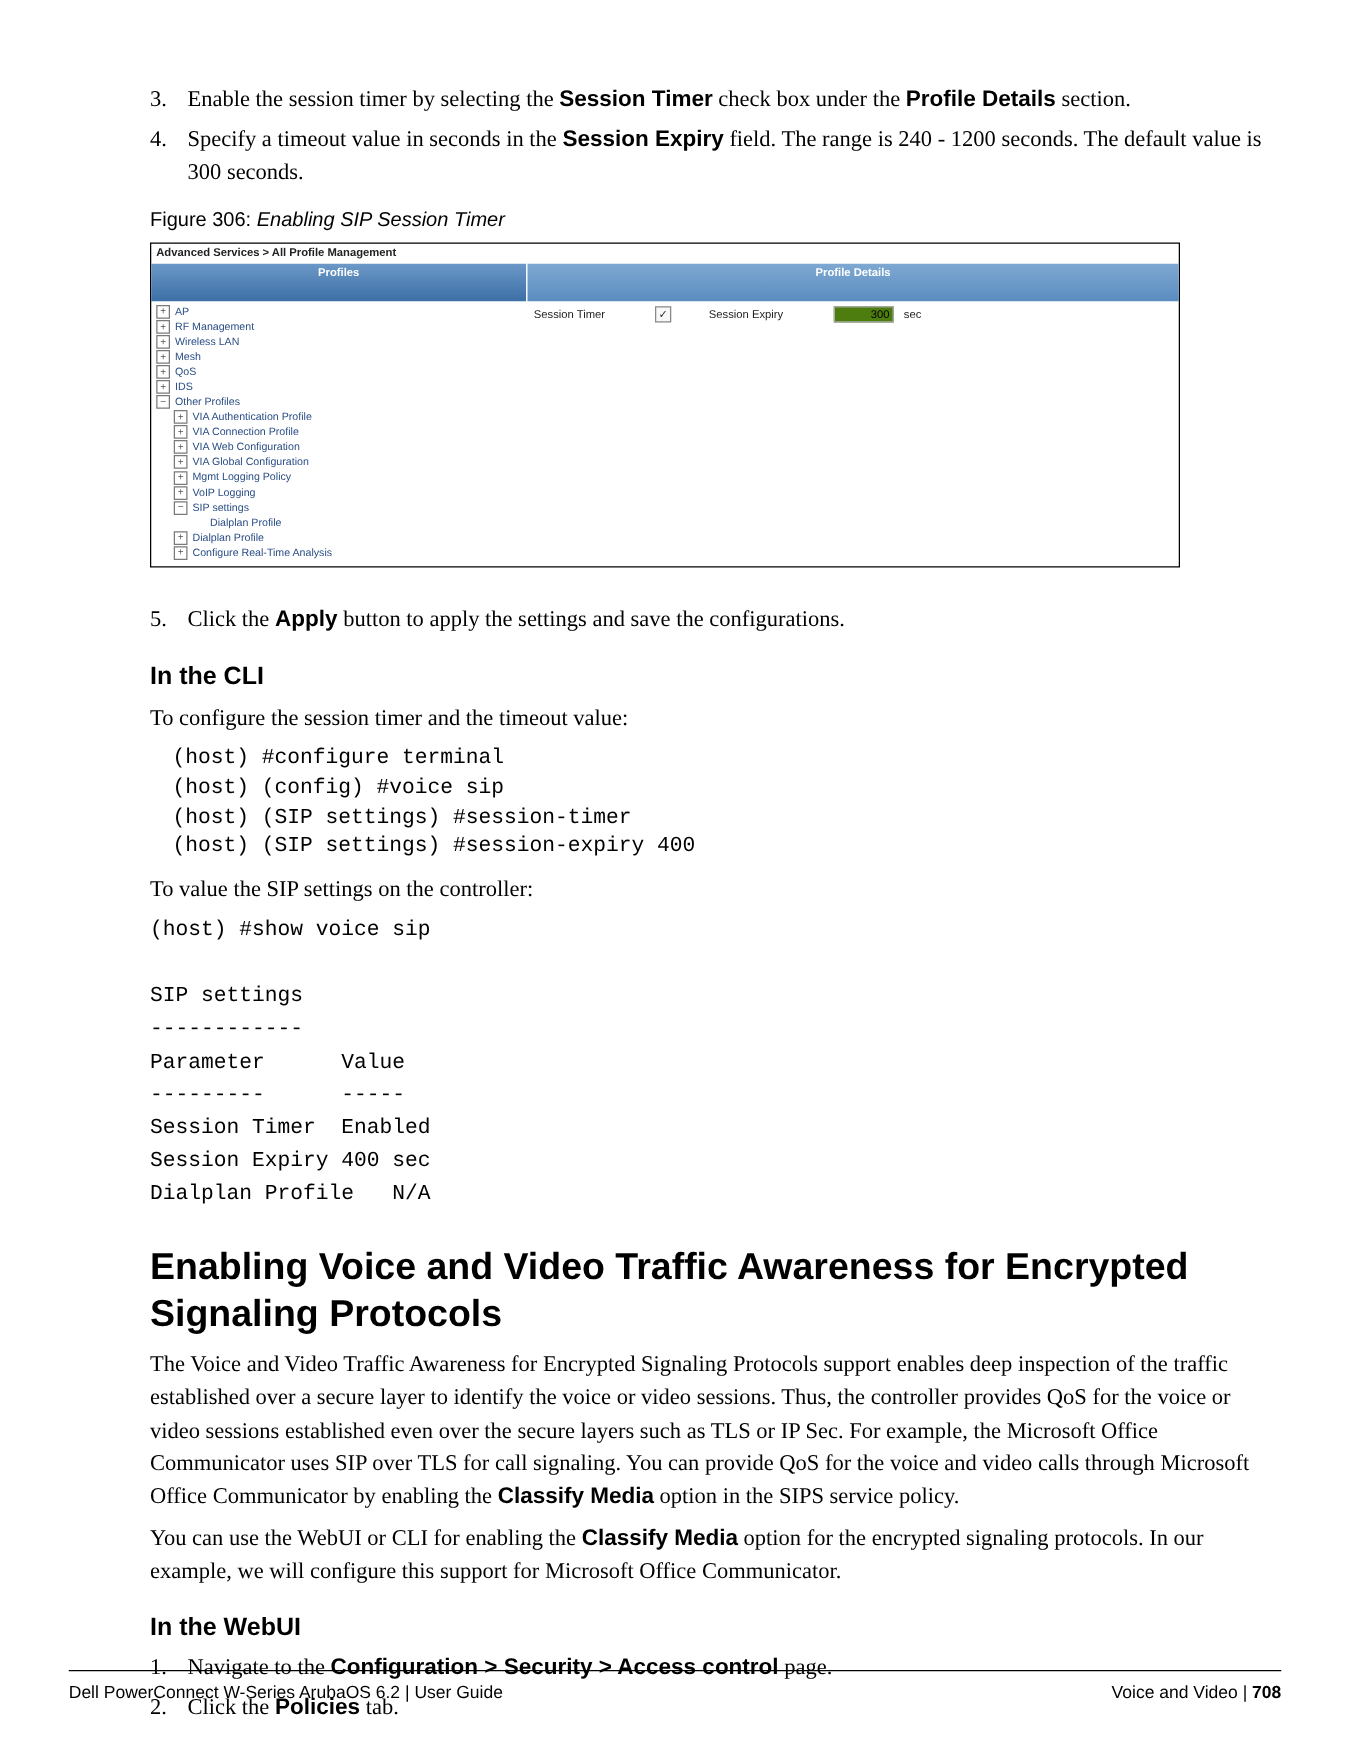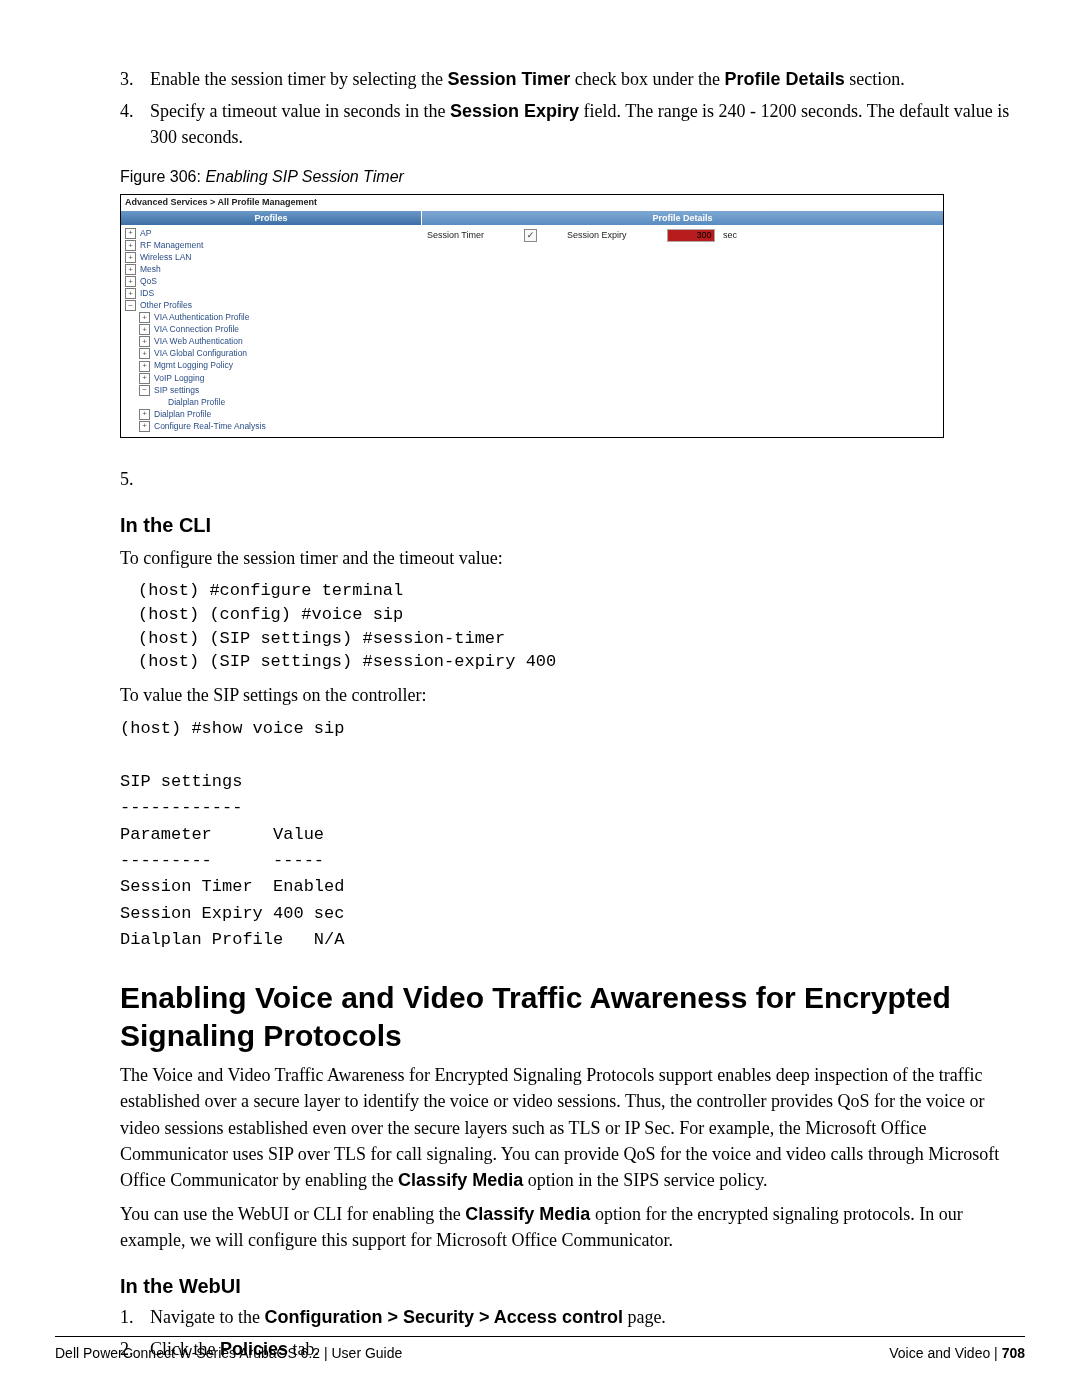--- a/index.html
+++ b/index.html
@@ -58,21 +58,21 @@
     background: #fff;
   }
   .fig306 .crumb {
     padding: 2px 4px;
     font-size: 9px;
     font-weight: 700;
     color: #222;
   }
   .fig306 .tabs {
     display: flex;
-    height: 14px;
+    height: 30px;
   }
   .fig306 .tabs .tab-left {
     flex: 0 0 300px;
     background: linear-gradient(#6b98c7, #3c6fa6);
     color: #fff;
     text-align: center;
     font-weight: 700;
     font-size: 9px;
     line-height: 14px;
     border-right: 1px solid #fff;
@@ -120,21 +120,21 @@
     align-items: flex-start;
     gap: 30px;
   }
   .fig306 .field { display: flex; align-items: center; gap: 40px; font-size: 9px; }
   .fig306 .cbox {
     width: 11px; height: 11px; border: 1px solid #888; background: #f8f8f8;
     display: inline-flex; align-items: center; justify-content: center;
     font-size: 9px; color: #333;
   }
   .fig306 .txtin {
-    border: 1px solid #aaa; background: #b91c1c; font-size: 9px;
+    border: 1px solid #aaa; background: #4d7c0f; font-size: 9px;
     width: 48px; height: 13px; padding: 0 2px; box-sizing: border-box;
     text-align: right;
   }
   .fig306 .unit { font-size: 9px; padding-left: 6px; }
 
   h3.section {
     font-family: Arial, Helvetica, sans-serif;
     font-weight: 700;
     font-size: 20px;
     margin: 22px 0 6px 0;
@@ -234,21 +234,21 @@
           <div class="ti lvl2">
             <span class="pm">+</span>
             <span>VIA Authentication Profile</span>
           </div>
           <div class="ti lvl2">
             <span class="pm">+</span>
             <span>VIA Connection Profile</span>
           </div>
           <div class="ti lvl2">
             <span class="pm">+</span>
-            <span>VIA Web Authentication</span>
+            <span>VIA Web Configuration</span>
           </div>
           <div class="ti lvl2">
             <span class="pm">+</span>
             <span>VIA Global Configuration</span>
           </div>
           <div class="ti lvl2">
             <span class="pm">+</span>
             <span>Mgmt Logging Policy</span>
           </div>
           <div class="ti lvl2">
@@ -284,20 +284,21 @@
             <span class="unit">sec</span>
           </span>
         </div>
       </div>
     </div>
   </div>
 
   <ol class="numbered" style="margin-top:28px">
     <li>
       <span class="num">5.</span>
+      <span>Click the <span class="sans bold">Apply</span> button to apply the settings and save the configurations.</span>
     </li>
   </ol>
 
   <h3 class="section">In the CLI</h3>
   <p class="body-text">To configure the session timer and the timeout value:</p>
   <pre class="code">(host) #configure terminal
 (host) (config) #voice sip
 (host) (SIP settings) #session-timer
 (host) (SIP settings) #session-expiry 400</pre>
   <p class="body-text">To value the SIP settings on the controller:</p>

